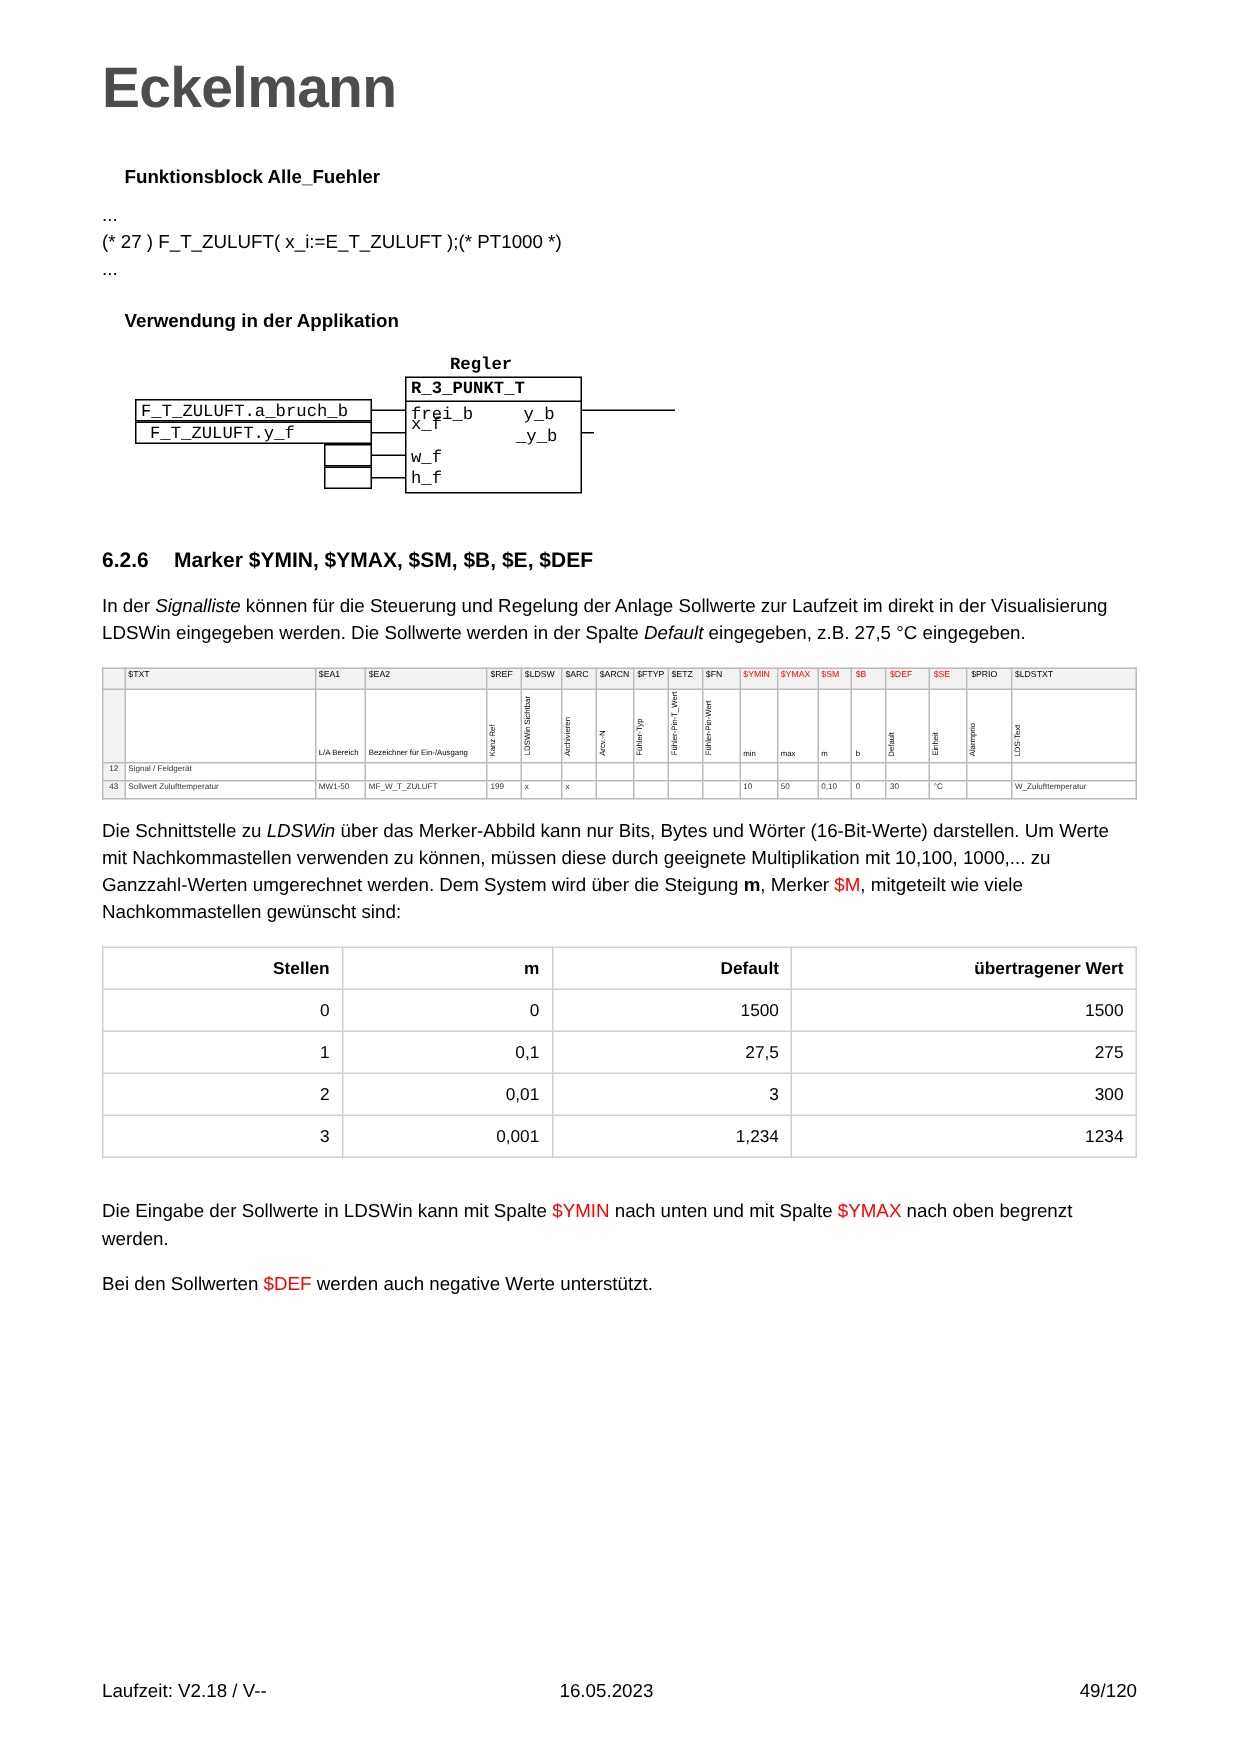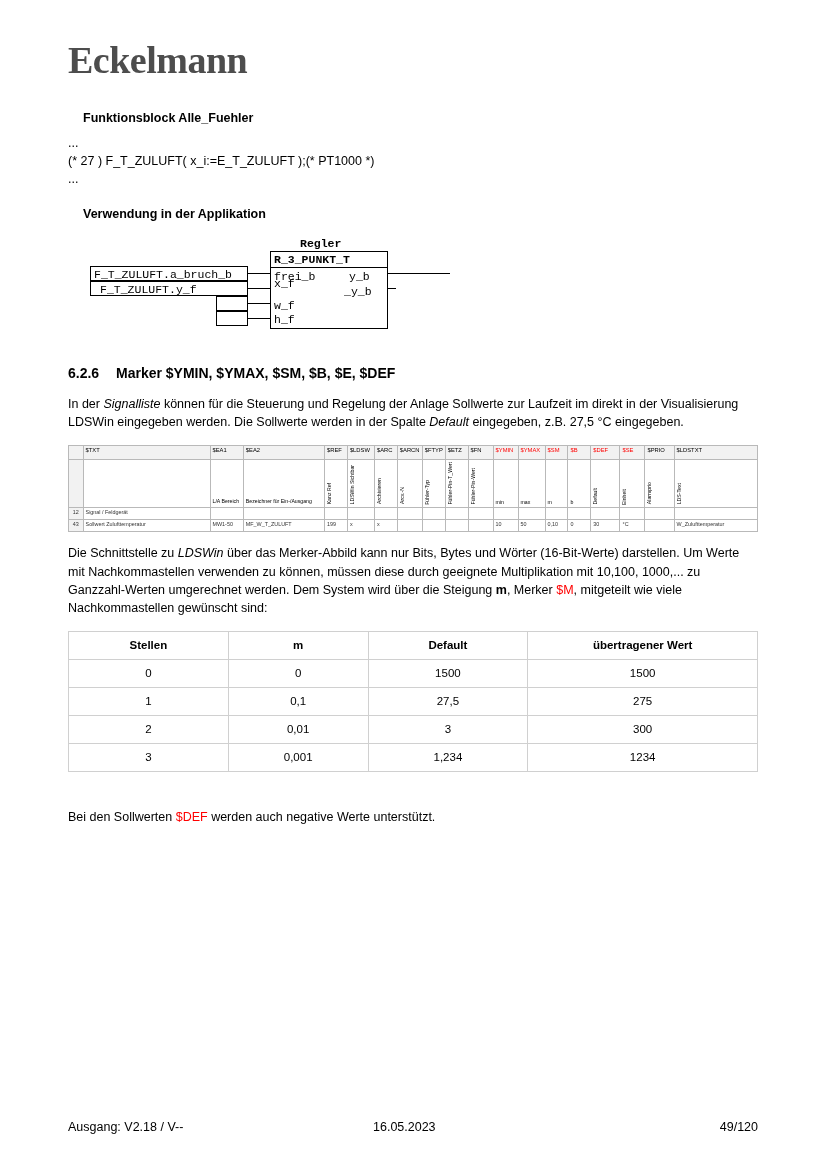--- a/index.html
+++ b/index.html
@@ -23,21 +23,21 @@
     padding: 0;
   }
   .logo {
     position: absolute;
     left: 68px;
     top: 38px;
     font-size: 38px;
     font-weight: bold;
     letter-spacing: -0.5px;
     color: #4d4d4d;
-    font-family: Liberation Serif, serif;
+    font-family: Liberation Sans, sans-serif;
   }
   .content {
     position: absolute;
     left: 68px;
     top: 110px;
     width: 690px;
   }
   .h-bold {
     font-size: 12.5px;
     font-weight: bold;
@@ -140,21 +140,21 @@
 
   
   .datatable {
     border-collapse: collapse;
     width: 690px;
     font-size: 11.5px;
     margin: 14px 0 0 0;
   }
   .datatable th, .datatable td {
     border: 1px solid #d0d0d0;
-    text-align: center;
+    text-align: right;
     padding: 6px 8px;
     font-weight: normal;
     height: 15px;
   }
   .datatable thead th {
     font-weight: bold;
     background: #ffffff;
   }
 
   
@@ -381,28 +381,31 @@
           <td>3</td>
           <td>0,001</td>
           <td>1,234</td>
           <td>1234</td>
         </tr>
       </tbody>
     </table>
 
     <div class="spacer-lg"></div>
 
+    <div class="para">
+      <span>Die Eingabe der Sollwerte in LDSWin kann mit Spalte </span><span class="red">$YMIN</span><span> nach unten und mit Spalte </span><span class="red">$YMAX</span><span> nach oben begrenzt werden.</span>
+    </div>
 
     <div class="spacer-sm"></div>
 
     <div class="para">
       <span>Bei den Sollwerten </span><span class="red">$DEF</span><span> werden auch negative Werte unterstützt.</span>
     </div>
 
   </div>
 
   <div class="footer">
-    <span class="fl">Ausgang: V2.18 / V--</span>
+    <span class="fl">Laufzeit: V2.18 / V--</span>
     <span class="fc">16.05.2023</span>
     <span class="fr">49/120</span>
   </div>
 
 </div>
 
 </body></html>

